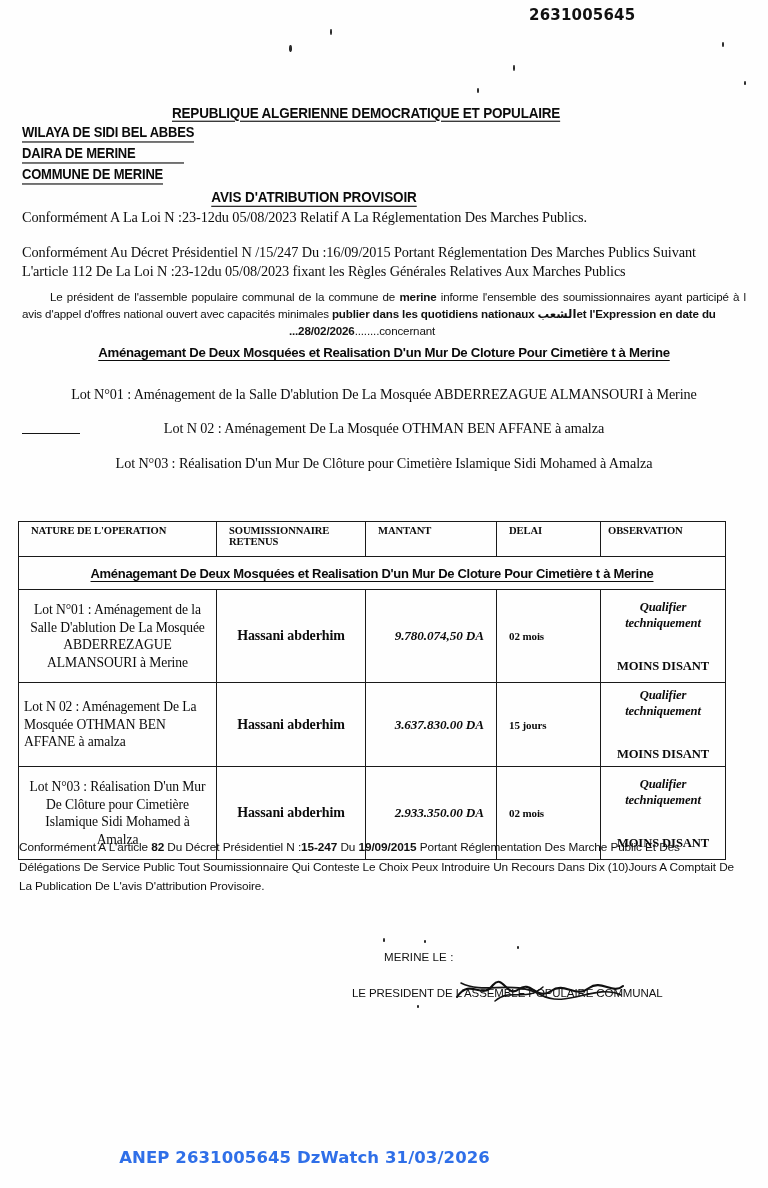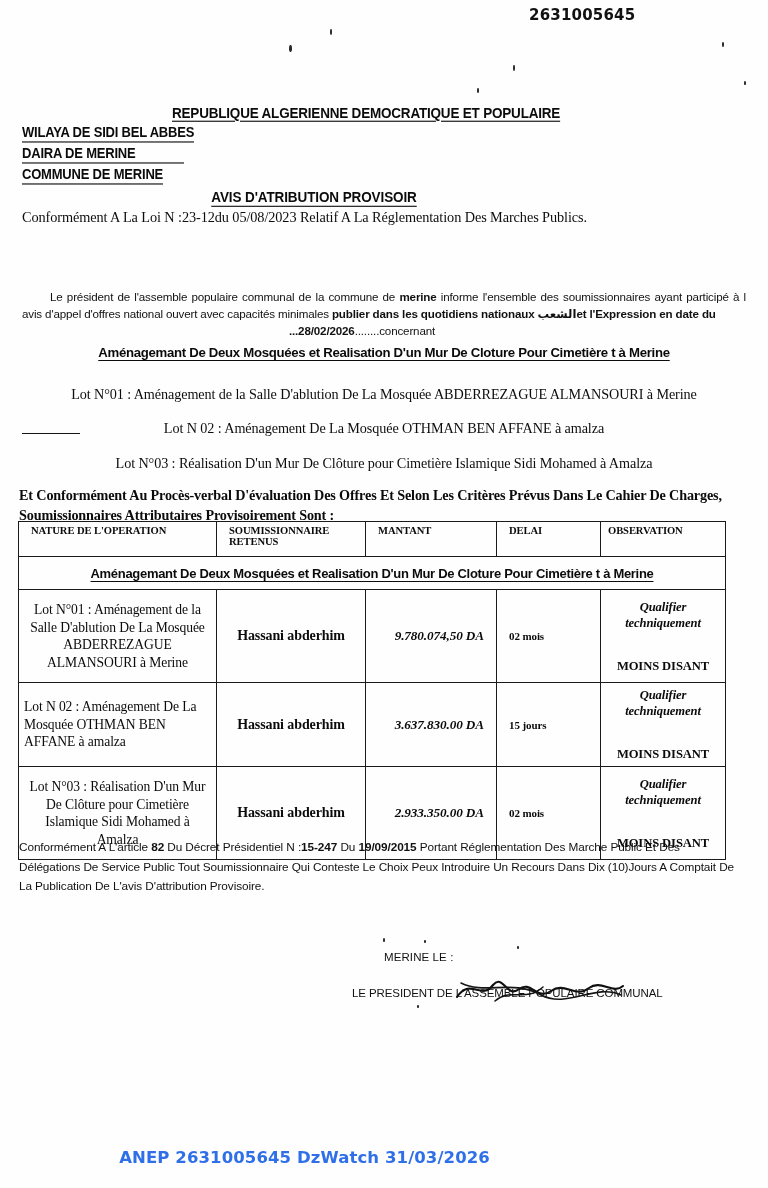--- a/index.html
+++ b/index.html
@@ -336,39 +336,39 @@
 
   <div class="org-line" id="org-1">WILAYA DE SIDI BEL ABBES</div>
   <div class="org-line" id="org-2">DAIRA DE MERINE</div>
   <div class="org-line" id="org-3">COMMUNE DE MERINE</div>
 
   <div class="avis-title">
     <span>AVIS D'ATRIBUTION PROVISOIR</span>
   </div>
 
   <div class="legal" id="legal-1">Conformément A La Loi N :23-12du 05/08/2023 Relatif A La Réglementation Des Marches Publics.</div>
+  <div class="legal" id="legal-2">Conformément Au  Décret Présidentiel N /15/247 Du :16/09/2015 Portant Réglementation Des Marches Publics Suivant L'article 112  De La Loi N :23-12du 05/08/2023 fixant les  Règles Générales Relatives  Aux Marches Publics</div>
 
   <div class="body-sans" id="para-a">
     <span>Le président de l'assemble populaire communal de la commune de </span><span class="bold-ins">merine</span><span> informe l'ensemble des soumissionnaires ayant participé à l avis d'appel d'offres national ouvert avec capacités minimales </span><span class="bold-ins">publier  dans les quotidiens nationaux </span><span class="arabic">الشعب</span><span class="bold-ins">et l'Expression en date du</span>
   </div>
 
   <div class="body-sans" id="para-date">
     <span class="bold-ins">...28/02/2026</span><span>........concernant</span>
   </div>
 
   <div class="project-title">
     <span>Aménagemant De Deux Mosquées et Realisation D'un Mur De Cloture  Pour Cimetière t à Merine</span>
   </div>
 
   <div class="lot-line" id="lot-1">Lot N°01 : Aménagement de la Salle D'ablution De La Mosquée ABDERREZAGUE ALMANSOURI à Merine</div>
   <div class="lot-rule"></div>
   <div class="lot-line" id="lot-2">Lot N 02 : Aménagement   De La Mosquée OTHMAN BEN AFFANE  à amalza</div>
   <div class="lot-line" id="lot-3">Lot N°03 : Réalisation D'un Mur De Clôture pour Cimetière Islamique  Sidi Mohamed  à Amalza</div>
 
-  <div class="table-intro">Et Conformément Au Procès-verbal D'évaluation Des Offres Et Selon Les Critères Prévus Dans Le Cahier De Charges, Soumissionnaires  Attributaires  Provisoirement Sont :</div>
 
   <table class="award-table">
     <colgroup>
       <col class="col-nature">
         <col class="col-soum">
         <col class="col-mont">
       <col class="col-delai">
         <col class="col-obs">
     </colgroup>
     <thead>

